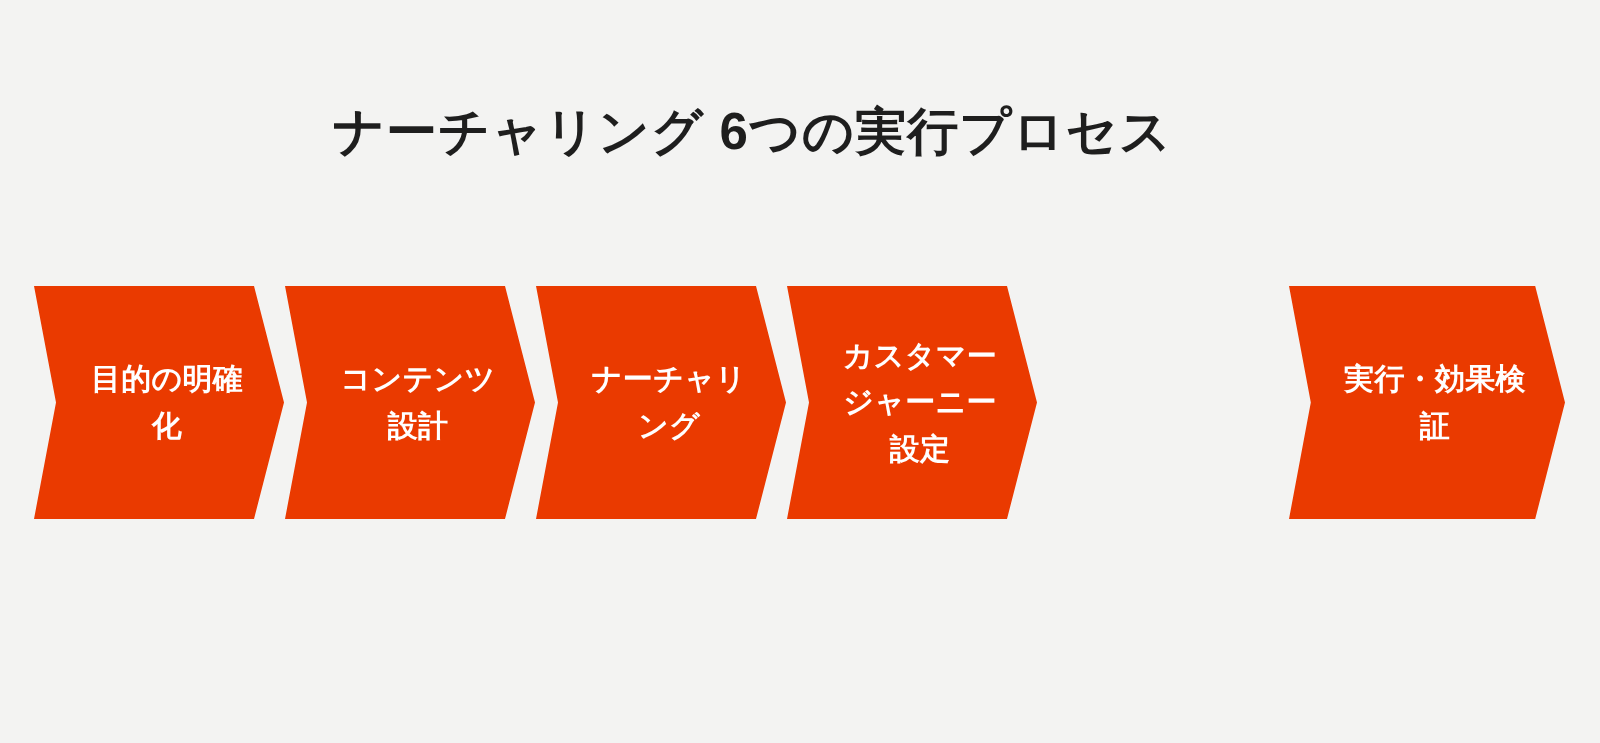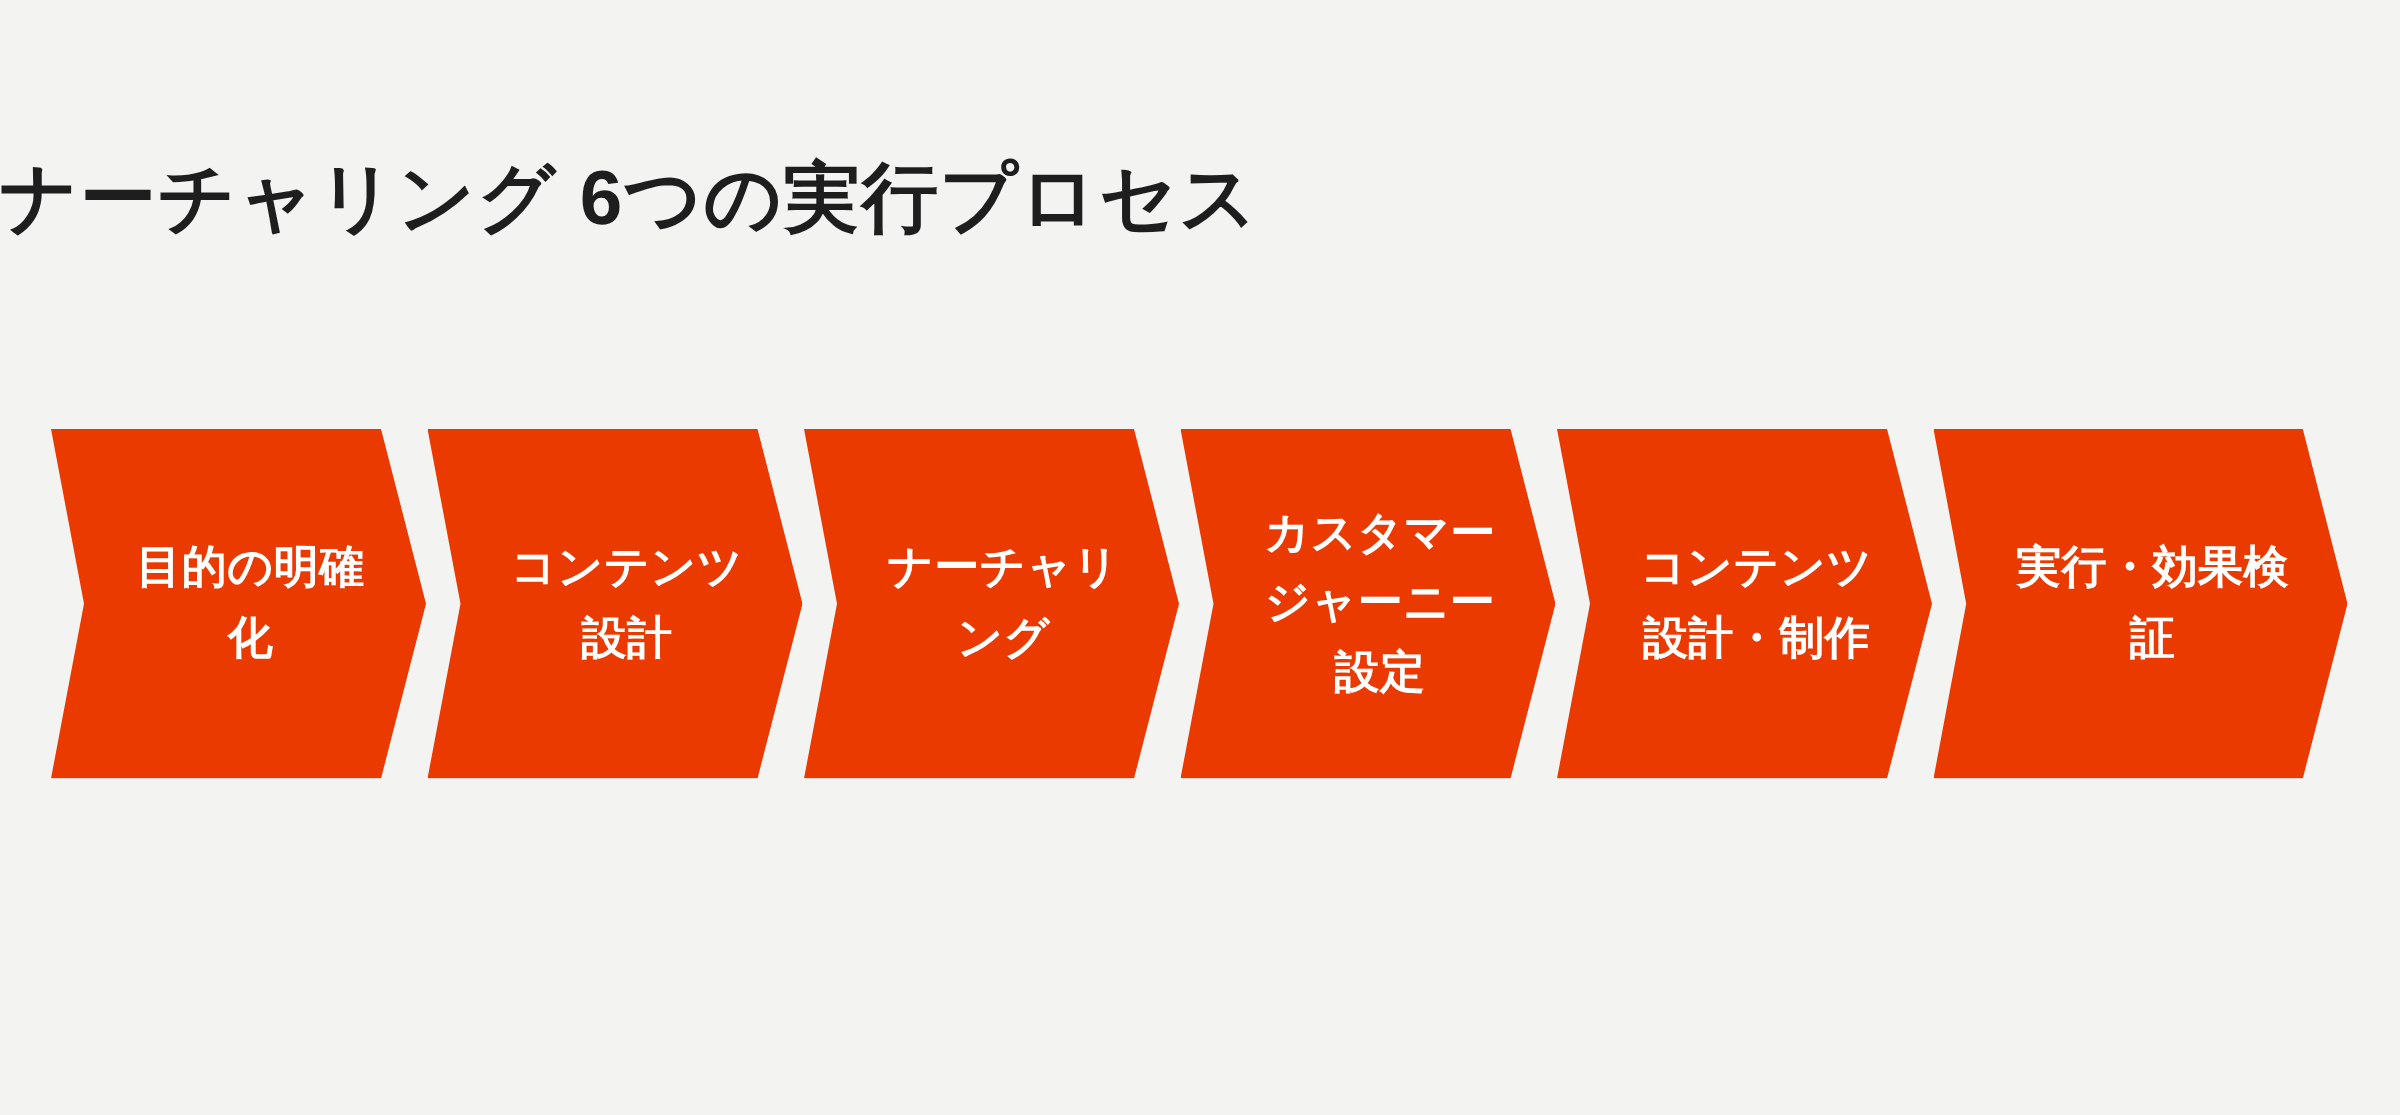--- a/index.html
+++ b/index.html
@@ -21,20 +21,21 @@
     height: 743px;
     background: #f3f3f2;
   }
 
   
   #diagram-title {
     position: absolute;
     left: 0;
     top: 103px;
     width: 1505px;
+    text-align: center;
     font-size: 51px;
     font-weight: 700;
     letter-spacing: 0.02em;
     color: #1e1e1e;
     line-height: 1.15;
     white-space: pre;
     user-select: none;
   }
 
   
@@ -113,22 +114,19 @@
     </div>
 
     <div class="chevron chevron-3">
       <span class="chevron-label">ナーチャリング</span>
     </div>
 
     <div class="chevron chevron-4">
       <span class="chevron-label">カスタマージャーニー設定</span>
     </div>
 
-    <div class="chevron chevron-5">
-      <span class="chevron-label">コンテンツ設計・制作</span>
-    </div>
 
     <div class="chevron chevron-6">
       <span class="chevron-label">実行・効果検証</span>
     </div>
 
   </div>
 </div>
 
 </body></html>

